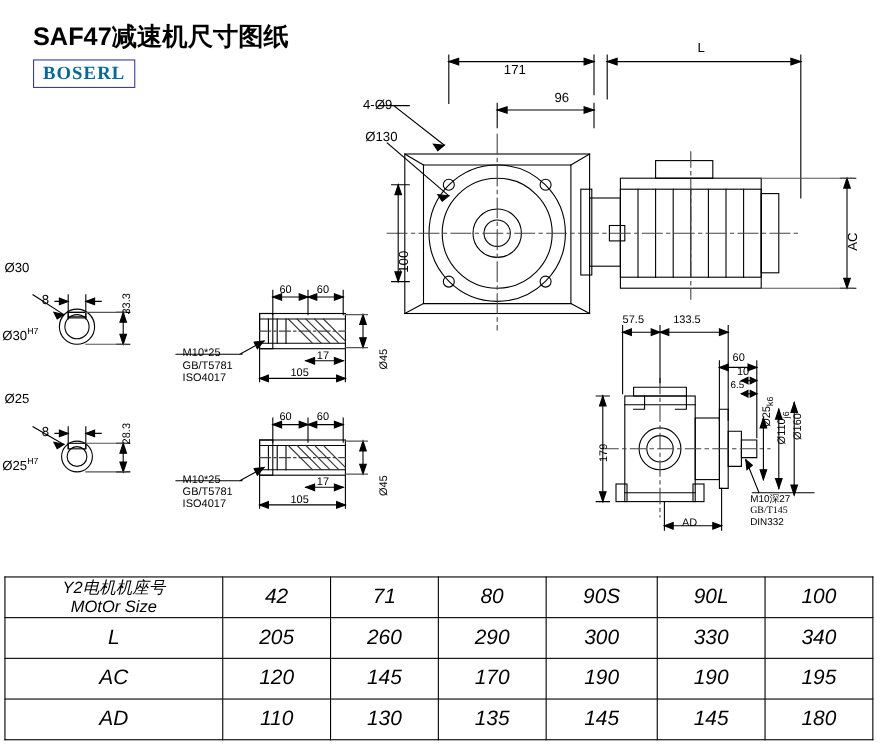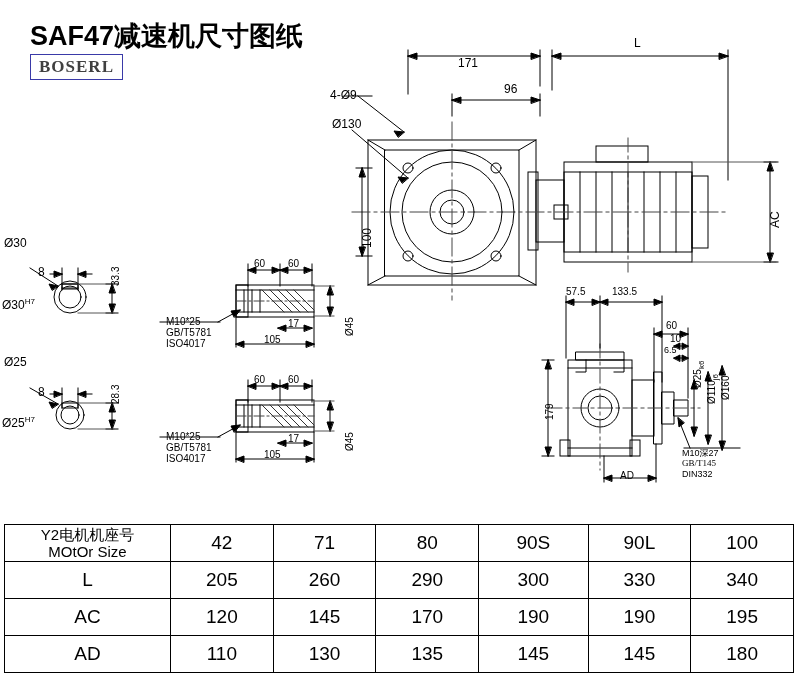--- a/index.html
+++ b/index.html
@@ -6,28 +6,28 @@
   body{
     width:800px;height:684px;background:#ffffff;
     font-family:"Liberation Sans", sans-serif;
     color:#000;position:relative;overflow:hidden;
   }
   .page{position:absolute;left:0;top:0;width:800px;height:684px;}
 
   
   .title{
     position:absolute;left:30px;top:18px;
-    font-size:27px;font-weight:bold;letter-spacing:0px;
+    font-size:23px;font-weight:bold;letter-spacing:0px;
     white-space:nowrap;
   }
   .logo{
     position:absolute;left:30px;top:54px;
     border:1px solid #3a3aa8;
     padding:2px 8px 2px 8px;
-    font-size:17px;font-weight:bold;color:#404040;
+    font-size:17px;font-weight:bold;color:#0369a1;
     font-family:"Liberation Serif", serif;
     letter-spacing:1px;
   }
 
   
   .lbl{position:absolute;font-size:12px;white-space:nowrap;}
   .lbl.s{font-size:10px;}
   .lbl.xs{font-size:9px;}
   .vert{transform:rotate(-90deg);transform-origin:left top;}
 
@@ -37,21 +37,22 @@
   table.spec{
     position:absolute;left:4px;top:524px;
     border-collapse:collapse;
     width:790px;
     font-size:19px;
     text-align:center;
   }
   table.spec td{
     border:1px solid #000;
     height:36px;
-    padding:0 0;
+    padding:0 16px;
+    font-style:italic;
   }
   table.spec td.hdr{
     font-size:15px;line-height:17px;width:165px;
   }
   table.spec td.rowlbl{font-size:19px;}
 </style>
 </head>
 <body>
 
 <div class="page">

